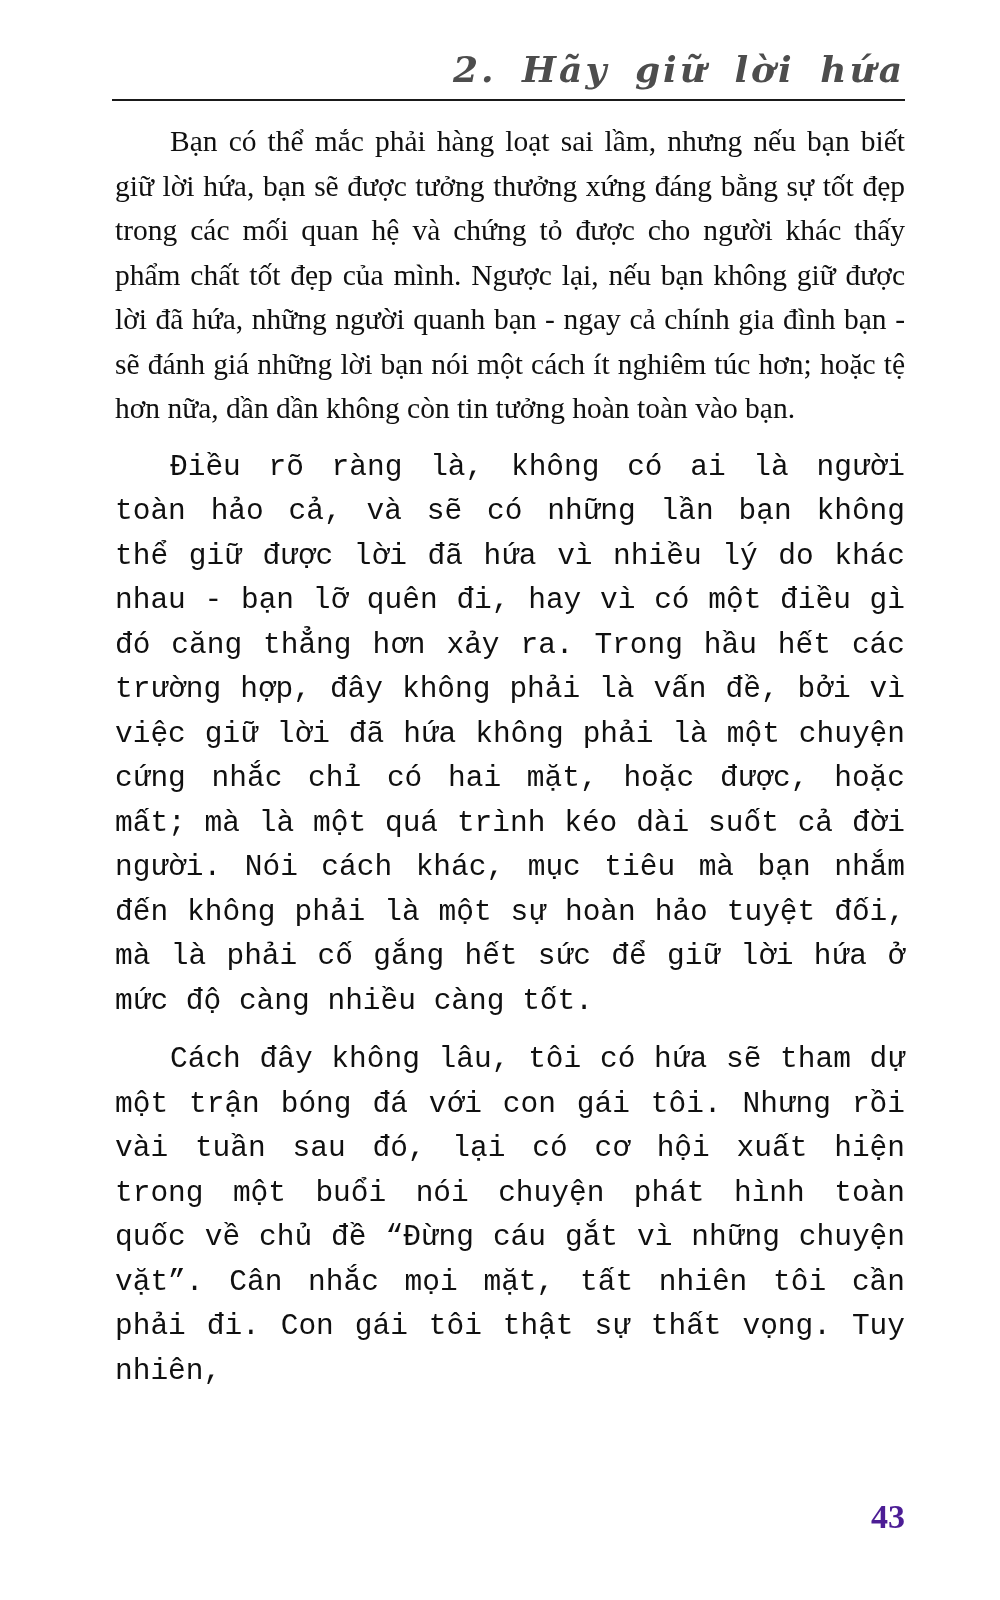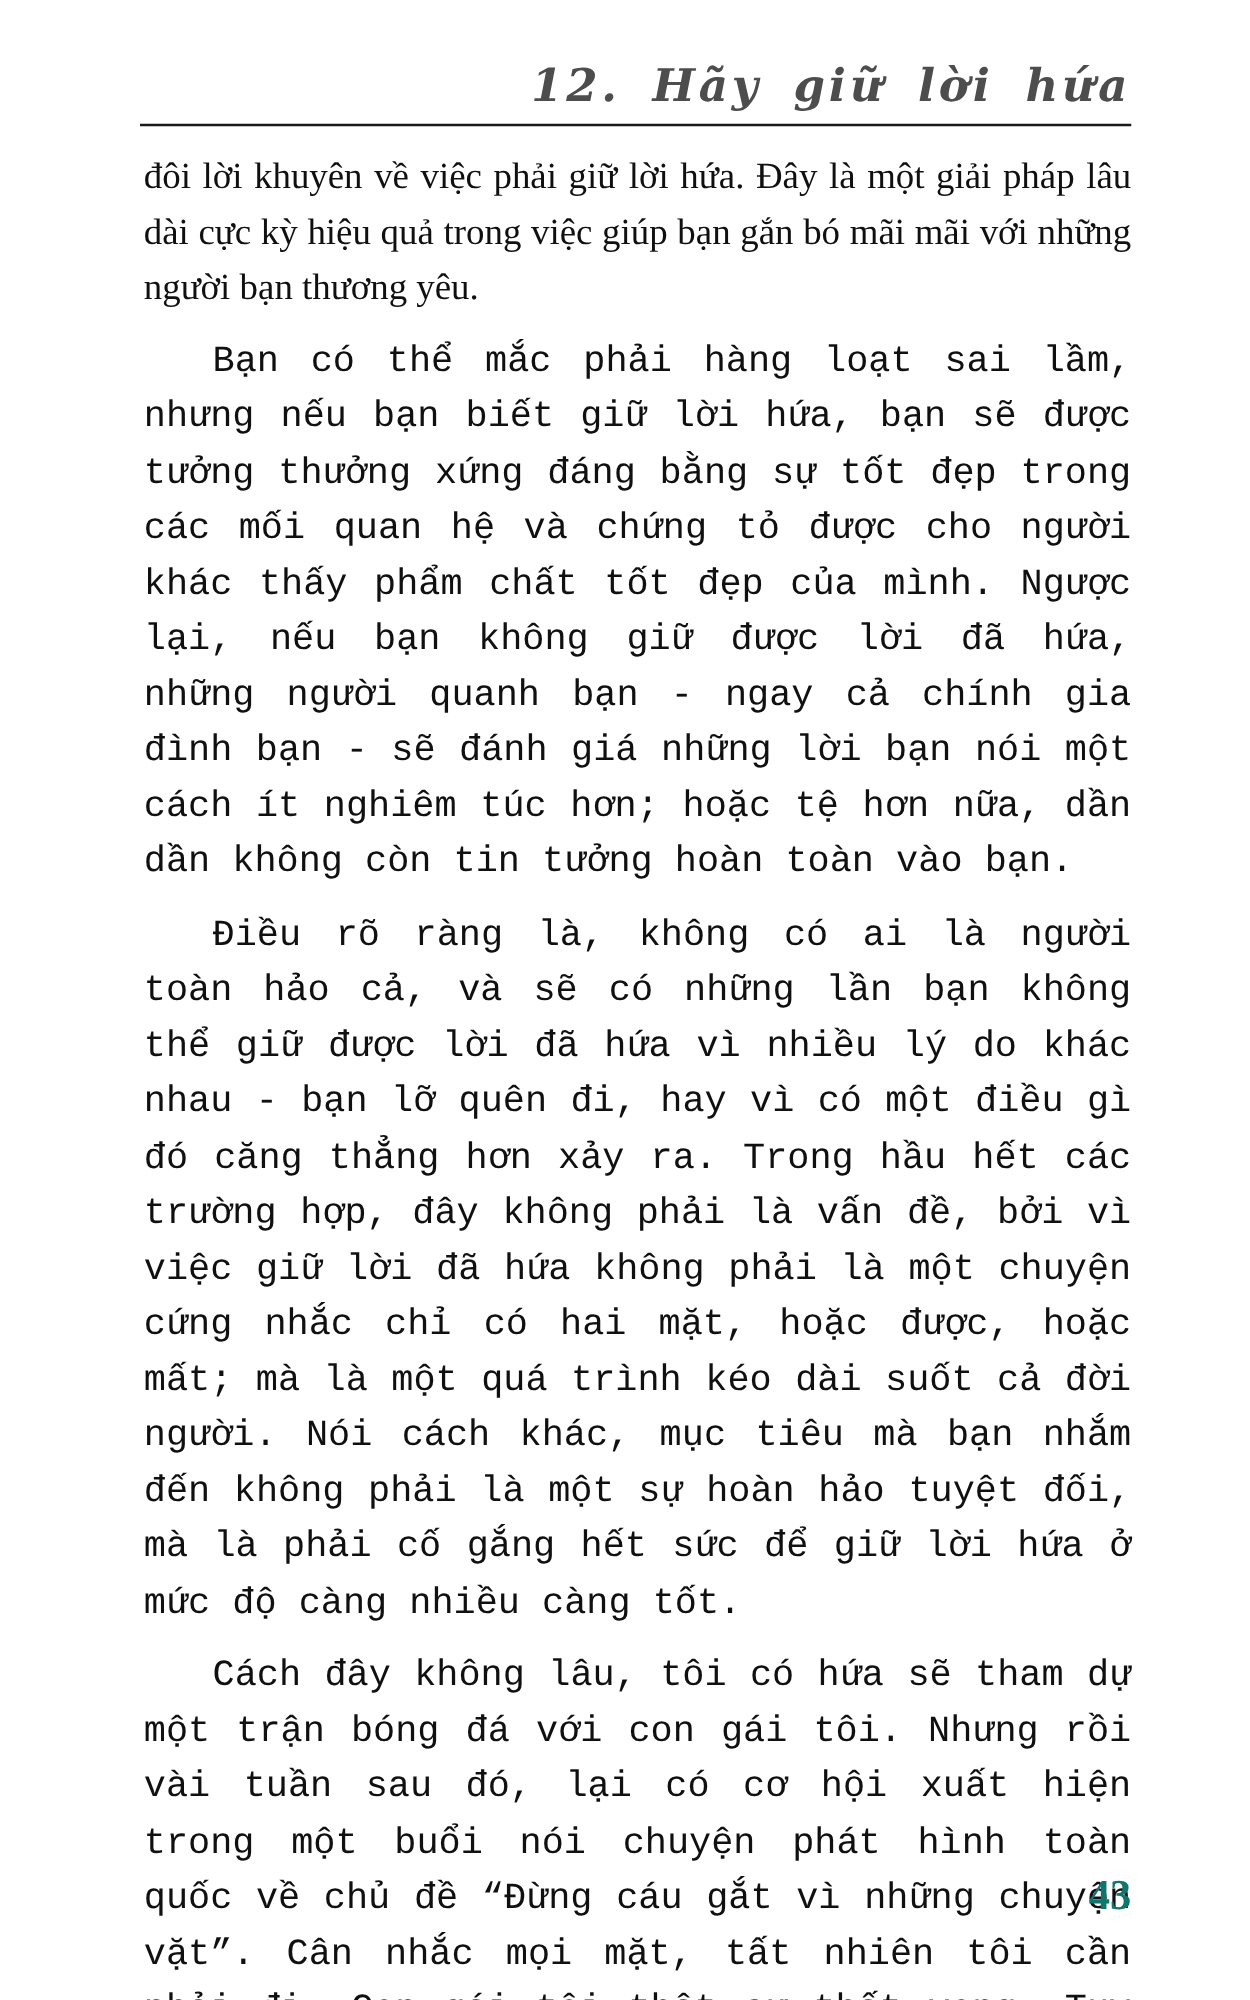--- a/index.html
+++ b/index.html
@@ -59,34 +59,33 @@
   }
   .body-text p.indented {
     text-indent: 55px;
   }
   .page-number {
     position: absolute;
     right: 95px;
     top: 1498px;
     font-size: 34px;
     font-weight: bold;
-    color: #0f766e;
+    color: #4c1d95;
   }
 </style>
 </head>
 <body>
 
 <div class="page">
 
-  <div class="chapter-header">12. Hãy giữ lời hứa</div>
+  <div class="chapter-header">2. Hãy giữ lời hứa</div>
 
   <div class="header-rule"></div>
 
   <div class="body-text">
-    <p>đôi lời khuyên về việc phải giữ lời hứa. Đây là một giải pháp lâu dài cực kỳ hiệu quả trong việc giúp bạn gắn bó mãi mãi với những người bạn thương yêu.</p>
     <p class="indented">Bạn có thể mắc phải hàng loạt sai lầm, nhưng nếu bạn biết giữ lời hứa, bạn sẽ được tưởng thưởng xứng đáng bằng sự tốt đẹp trong các mối quan hệ và chứng tỏ được cho người khác thấy phẩm chất tốt đẹp của mình. Ngược lại, nếu bạn không giữ được lời đã hứa, những người quanh bạn - ngay cả chính gia đình bạn - sẽ đánh giá những lời bạn nói một cách ít nghiêm túc hơn; hoặc tệ hơn nữa, dần dần không còn tin tưởng hoàn toàn vào bạn.</p>
     <p class="indented">Điều rõ ràng là, không có ai là người toàn hảo cả, và sẽ có những lần bạn không thể giữ được lời đã hứa vì nhiều lý do khác nhau - bạn lỡ quên đi, hay vì có một điều gì đó căng thẳng hơn xảy ra. Trong hầu hết các trường hợp, đây không phải là vấn đề, bởi vì việc giữ lời đã hứa không phải là một chuyện cứng nhắc chỉ có hai mặt, hoặc được, hoặc mất; mà là một quá trình kéo dài suốt cả đời người. Nói cách khác, mục tiêu mà bạn nhắm đến không phải là một sự hoàn hảo tuyệt đối, mà là phải cố gắng hết sức để giữ lời hứa ở mức độ càng nhiều càng tốt.</p>
     <p class="indented">Cách đây không lâu, tôi có hứa sẽ tham dự một trận bóng đá với con gái tôi. Nhưng rồi vài tuần sau đó, lại có cơ hội xuất hiện trong một buổi nói chuyện phát hình toàn quốc về chủ đề “Đừng cáu gắt vì những chuyện vặt”. Cân nhắc mọi mặt, tất nhiên tôi cần phải đi. Con gái tôi thật sự thất vọng. Tuy nhiên,</p>
   </div>
 
   <div class="page-number">43</div>
 
 </div>
 
 </body></html>

